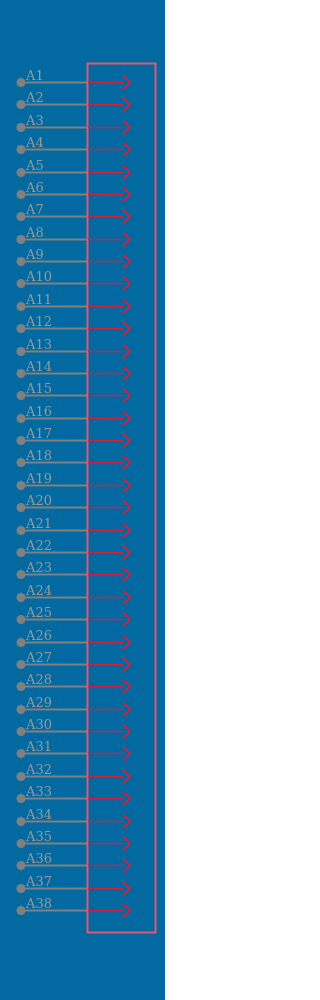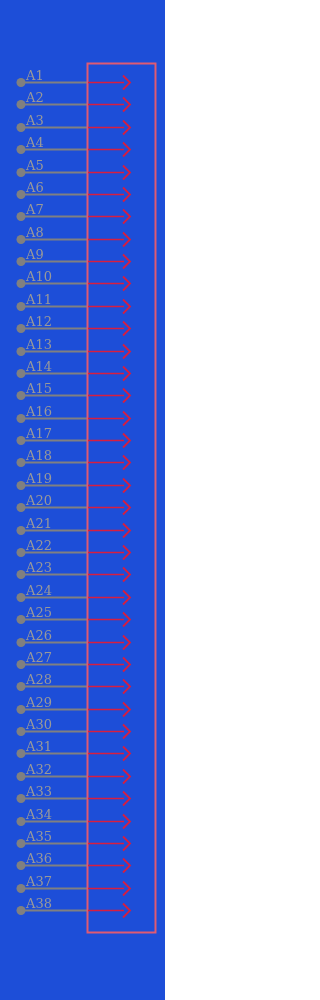--- a/index.html
+++ b/index.html
@@ -8,21 +8,21 @@
     padding: 0;
     background: #ffffff;
   }
   body {
     font-family: "DejaVu Serif", serif;
   }
   #canvas {
     position: relative;
     width: 165px;
     height: 1000px;
-    background: #1d4ed8;
+    background: #0369a1;
     overflow: hidden;
   }
   #symbol-svg {
     position: absolute;
     left: 0;
     top: 0;
     width: 165px;
     height: 1000px;
     display: block;
   }

